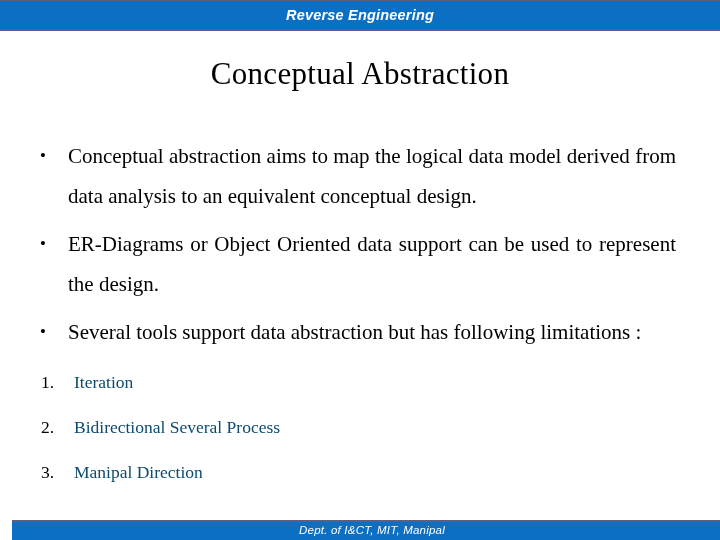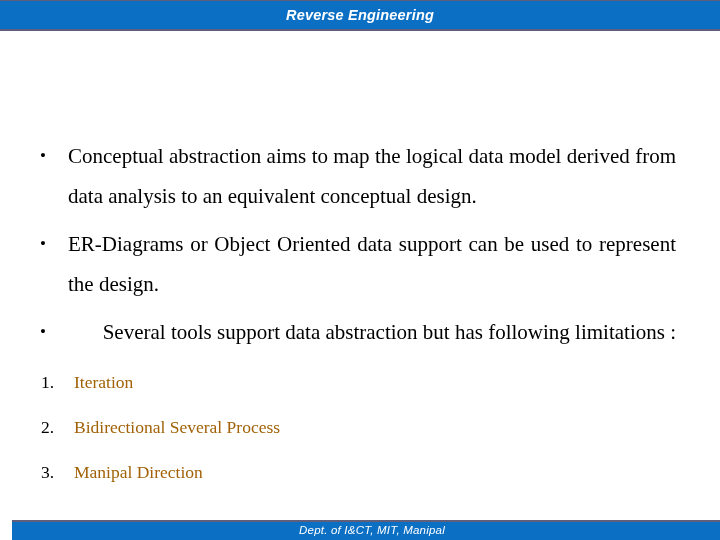--- a/index.html
+++ b/index.html
@@ -93,21 +93,21 @@
     flex: 1 1 auto;
     font-family: "Liberation Serif", serif;
     font-size: 21px;
     line-height: 40px;
     color: #000000;
     text-align: justify;
     text-justify: inter-word;
     margin: 0;
   }
   .bullet-text.no-justify {
-    text-align: right;
+    text-align: left;
   }
 
   .num-row {
     display: flex;
     align-items: flex-start;
   }
   .num-marker {
     width: 38px;
     flex: 0 0 38px;
     font-family: "Liberation Serif", serif;
@@ -115,21 +115,21 @@
     line-height: 45px;
     color: #000000;
     padding-left: 5px;
     box-sizing: border-box;
   }
   .num-text {
     flex: 1 1 auto;
     font-family: "Liberation Serif", serif;
     font-size: 17.5px;
     line-height: 45px;
-    color: #a16207;
+    color: #0c4a6e;
     margin: 0;
   }
 
   
   .footer-bar {
     position: absolute;
     left: 12px;
     bottom: 0;
     width: 720px;
     height: 20px;
@@ -152,20 +152,21 @@
 </style>
 </head>
 <body>
 
 <div class="slide">
 
   <div class="header-bar">
     <div class="header-title">Reverse Engineering</div>
   </div>
 
+  <div class="slide-title">Conceptual Abstraction</div>
 
   <div class="body-area">
 
     <div class="bullet-row">
       <div class="bullet-marker">•</div>
       <p class="bullet-text">Conceptual abstraction aims to map the logical data model derived from data analysis to an equivalent conceptual design.</p>
     </div>
 
     <div class="bullet-row">
       <div class="bullet-marker">•</div>

